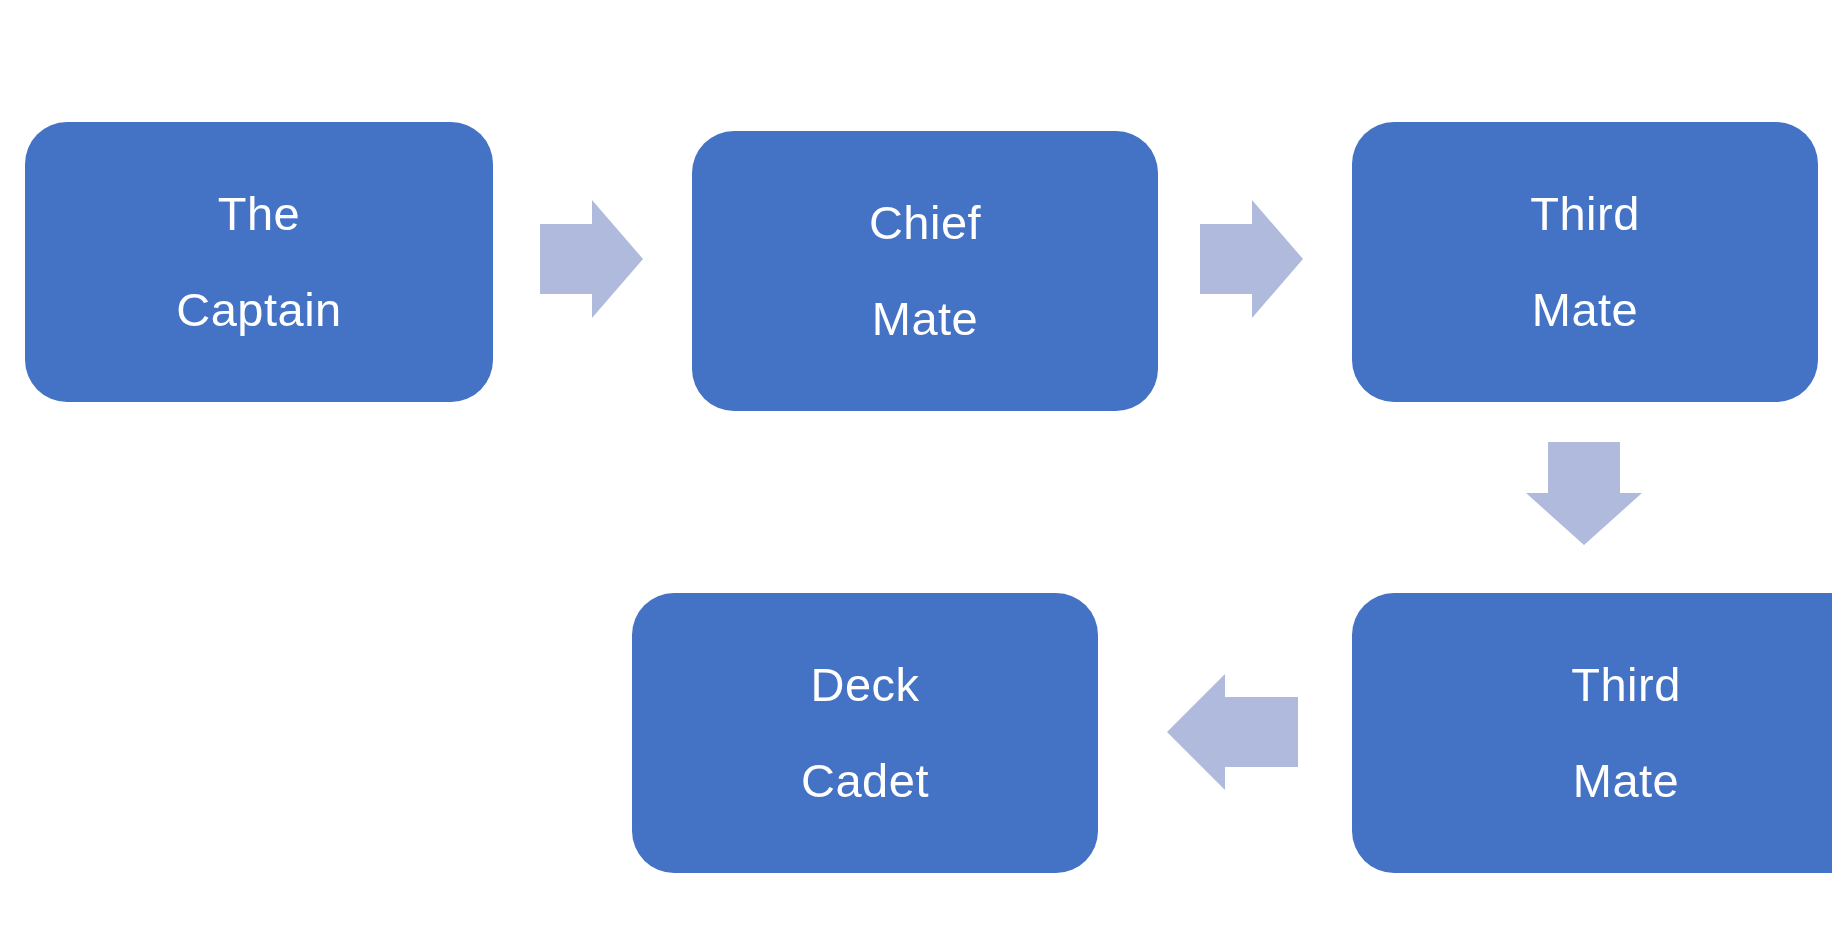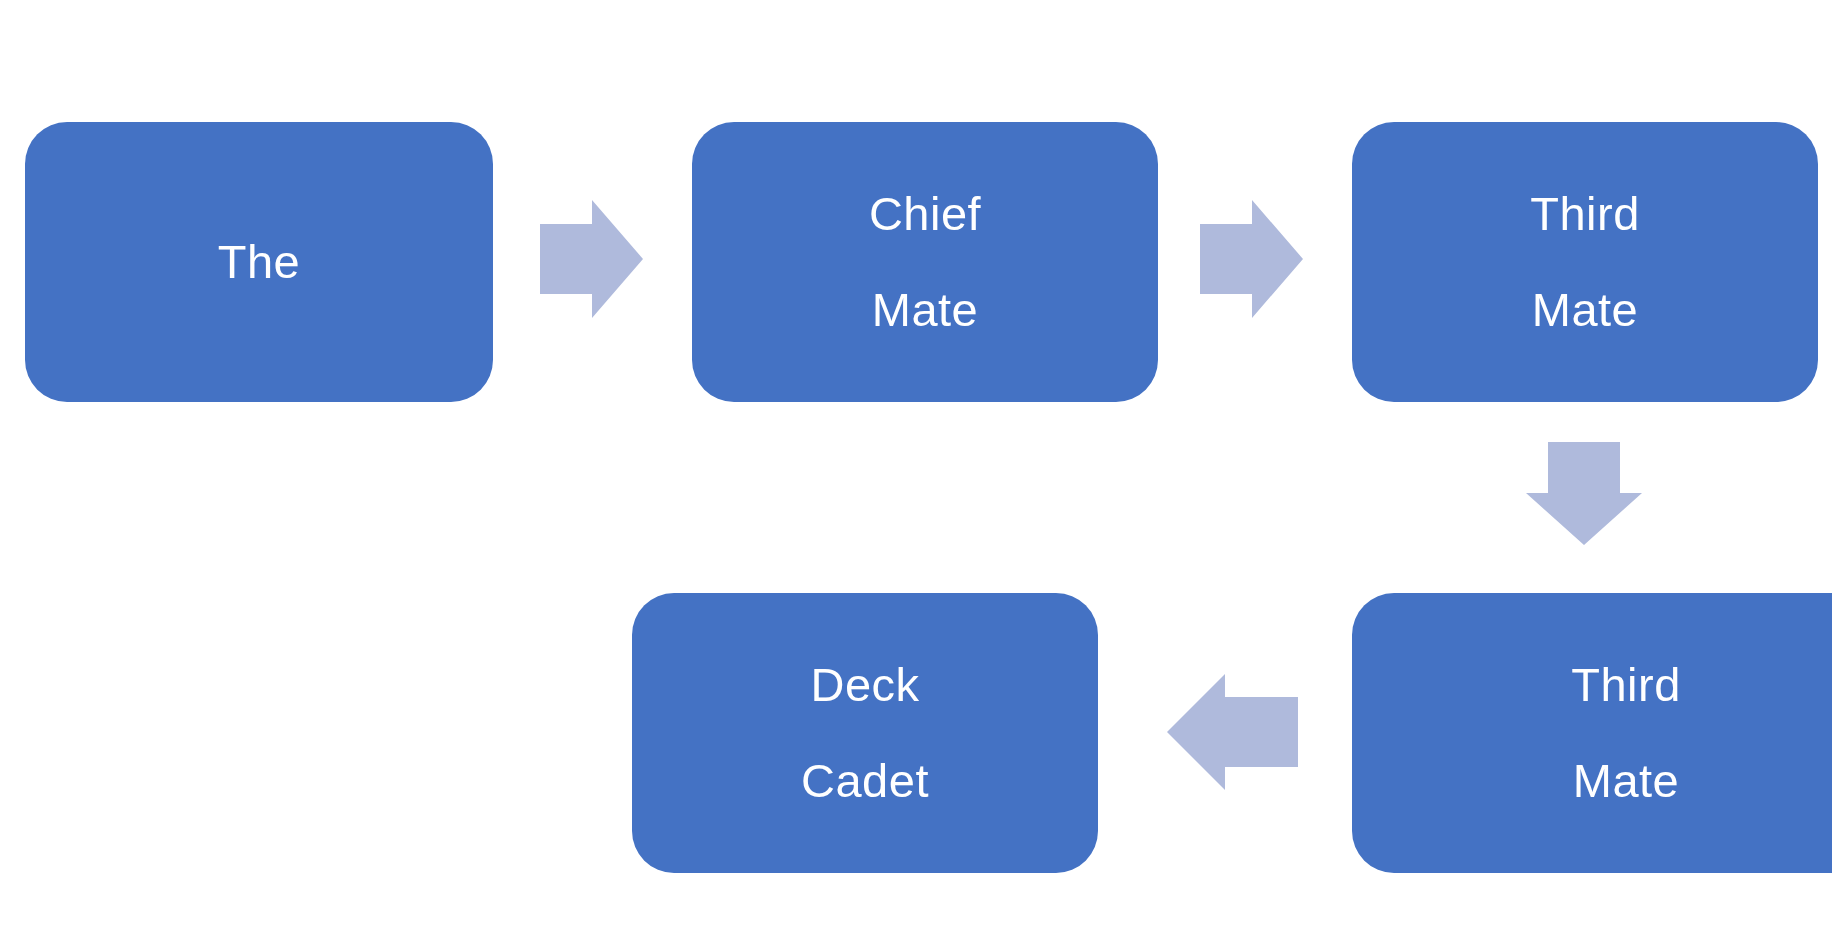--- a/index.html
+++ b/index.html
@@ -35,39 +35,40 @@
   .arrow-layer{
     position:absolute;
     left:0;top:0;
     width:1832px;
     height:932px;
     display:block;
     pointer-events:none;
   }
   
   #node-the-captain {left:25px;  top:122px; width:468px; height:280px;}
-  #node-chief-mate  {left:692px; top:122px; width:466px; height:280px;}
+  #node-chief-mate  {left:692px; top:131px; width:466px; height:280px;}
   #node-second-mate {left:1352px;top:122px; width:466px; height:280px;}
   #node-third-mate  {left:1352px;top:593px; width:548px; height:280px;}
   #node-deck-cadet  {left:632px; top:593px; width:466px; height:280px;}
 </style>
 </head>
 <body>
 
 <div class="stage">
 
   <svg class="arrow-layer" viewBox="0 0 1832 932" aria-hidden="true">
     <polygon class="arrow" points="540,224 592,224 592,200 643,259 592,318 592,294 540,294" fill="#AFBADC"></polygon>
     <polygon class="arrow" points="1200,224 1252,224 1252,200 1303,259 1252,318 1252,294 1200,294" fill="#AFBADC"></polygon>
     <polygon class="arrow" points="1548,442 1620,442 1620,493 1642,493 1584,545 1526,493 1548,493" fill="#AFBADC"></polygon>
     <polygon class="arrow" points="1298,697 1225,697 1225,674 1167,732 1225,790 1225,767 1298,767" fill="#AFBADC"></polygon>
   </svg>
 
   <div class="node" id="node-the-captain">
     <div class="line">The</div>
+    <div class="line">Captain</div>
   </div>
 
   <div class="node" id="node-chief-mate">
     <div class="line">Chief</div>
     <div class="line">Mate</div>
   </div>
 
   <div class="node" id="node-second-mate">
     <div class="line">Third</div>
     <div class="line">Mate</div>

